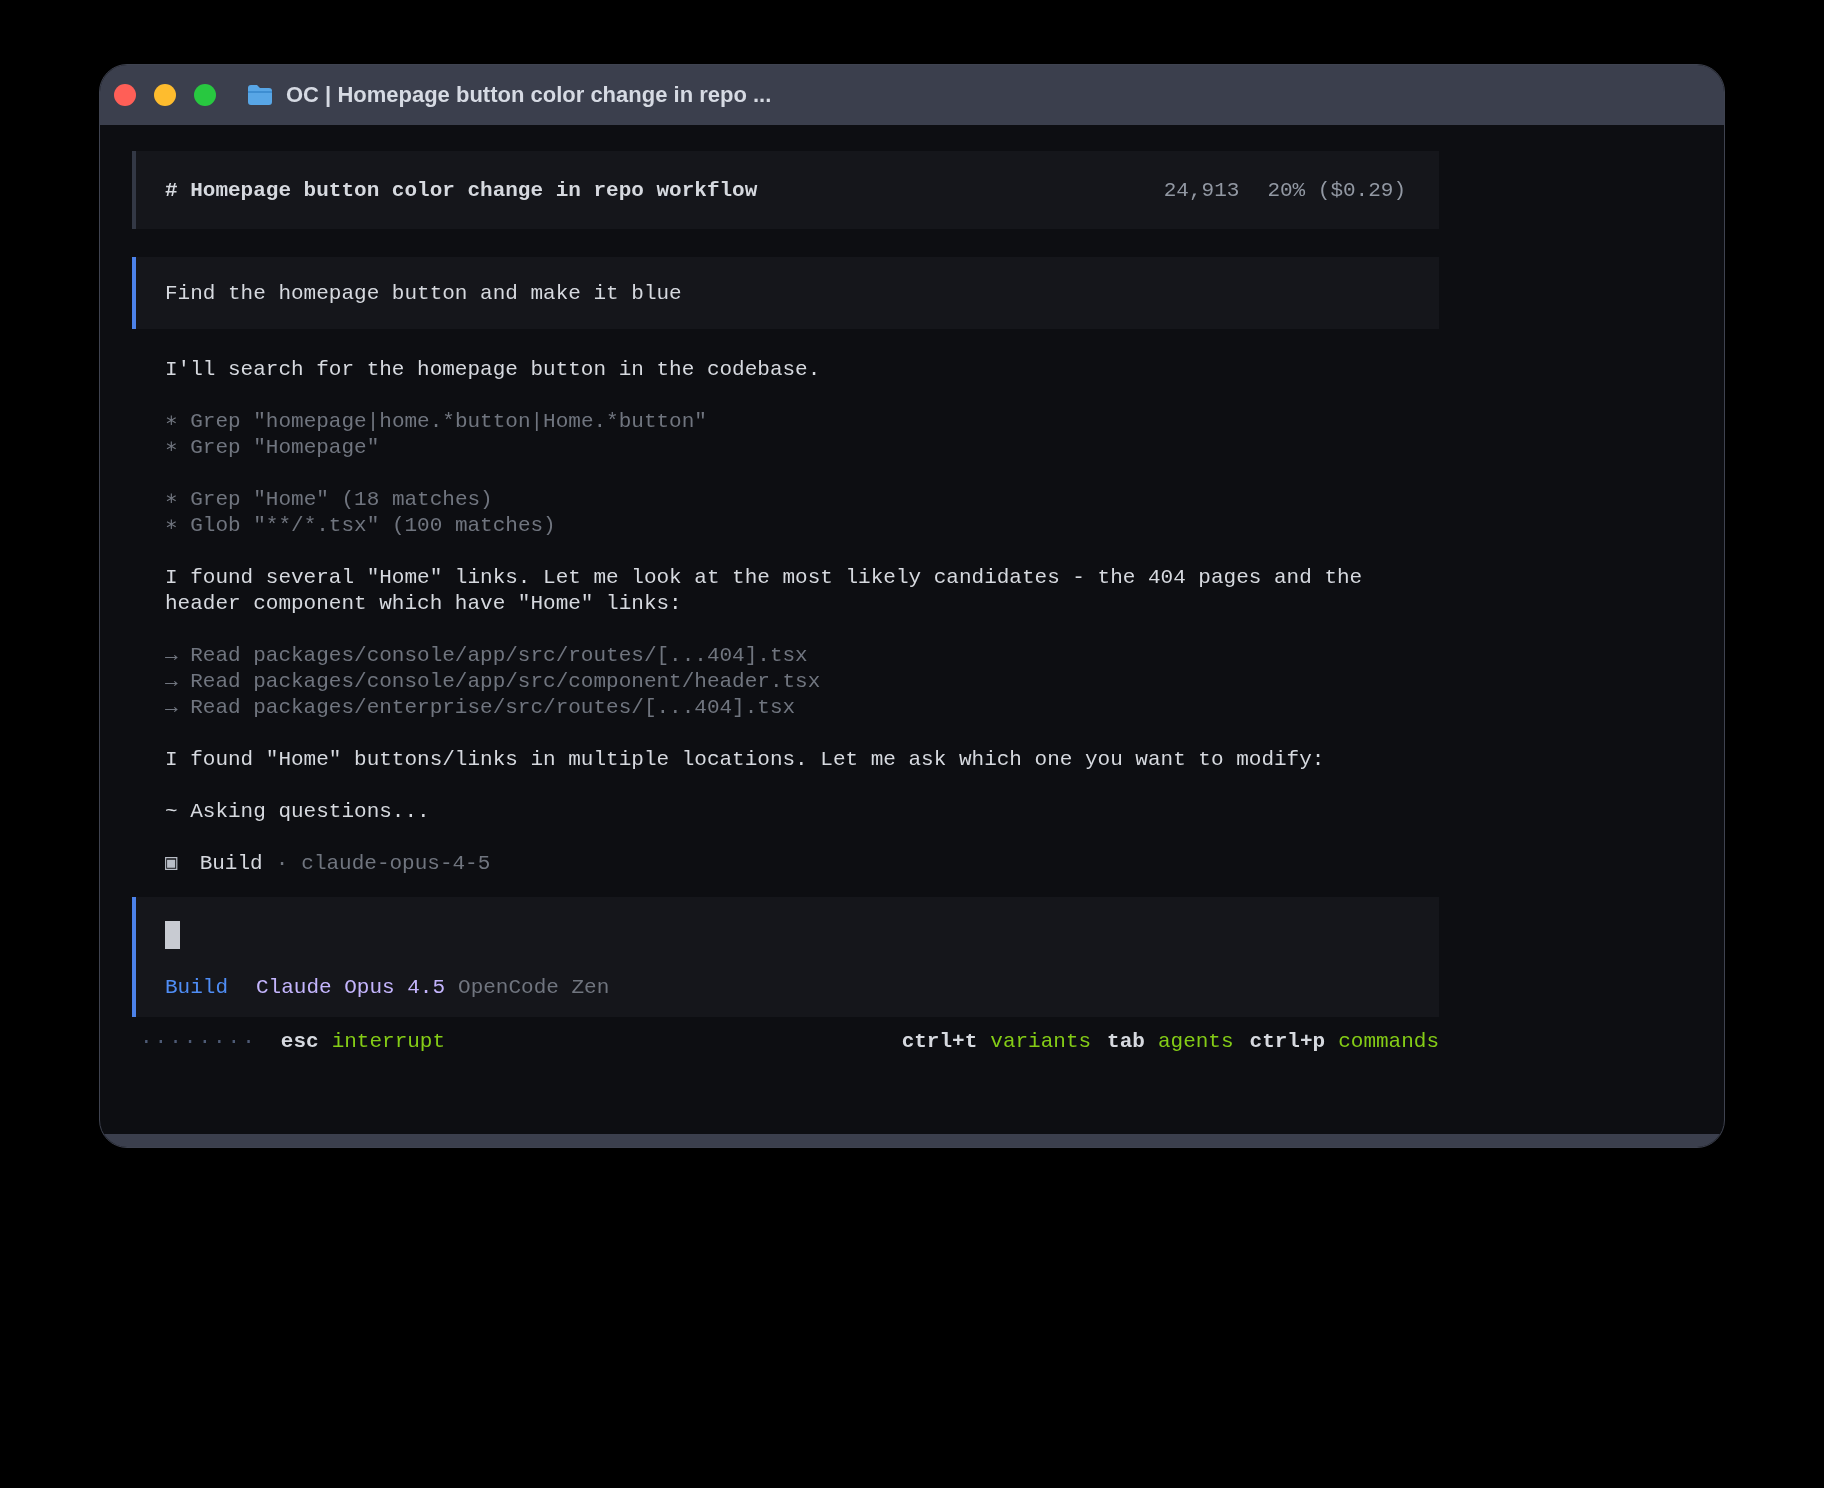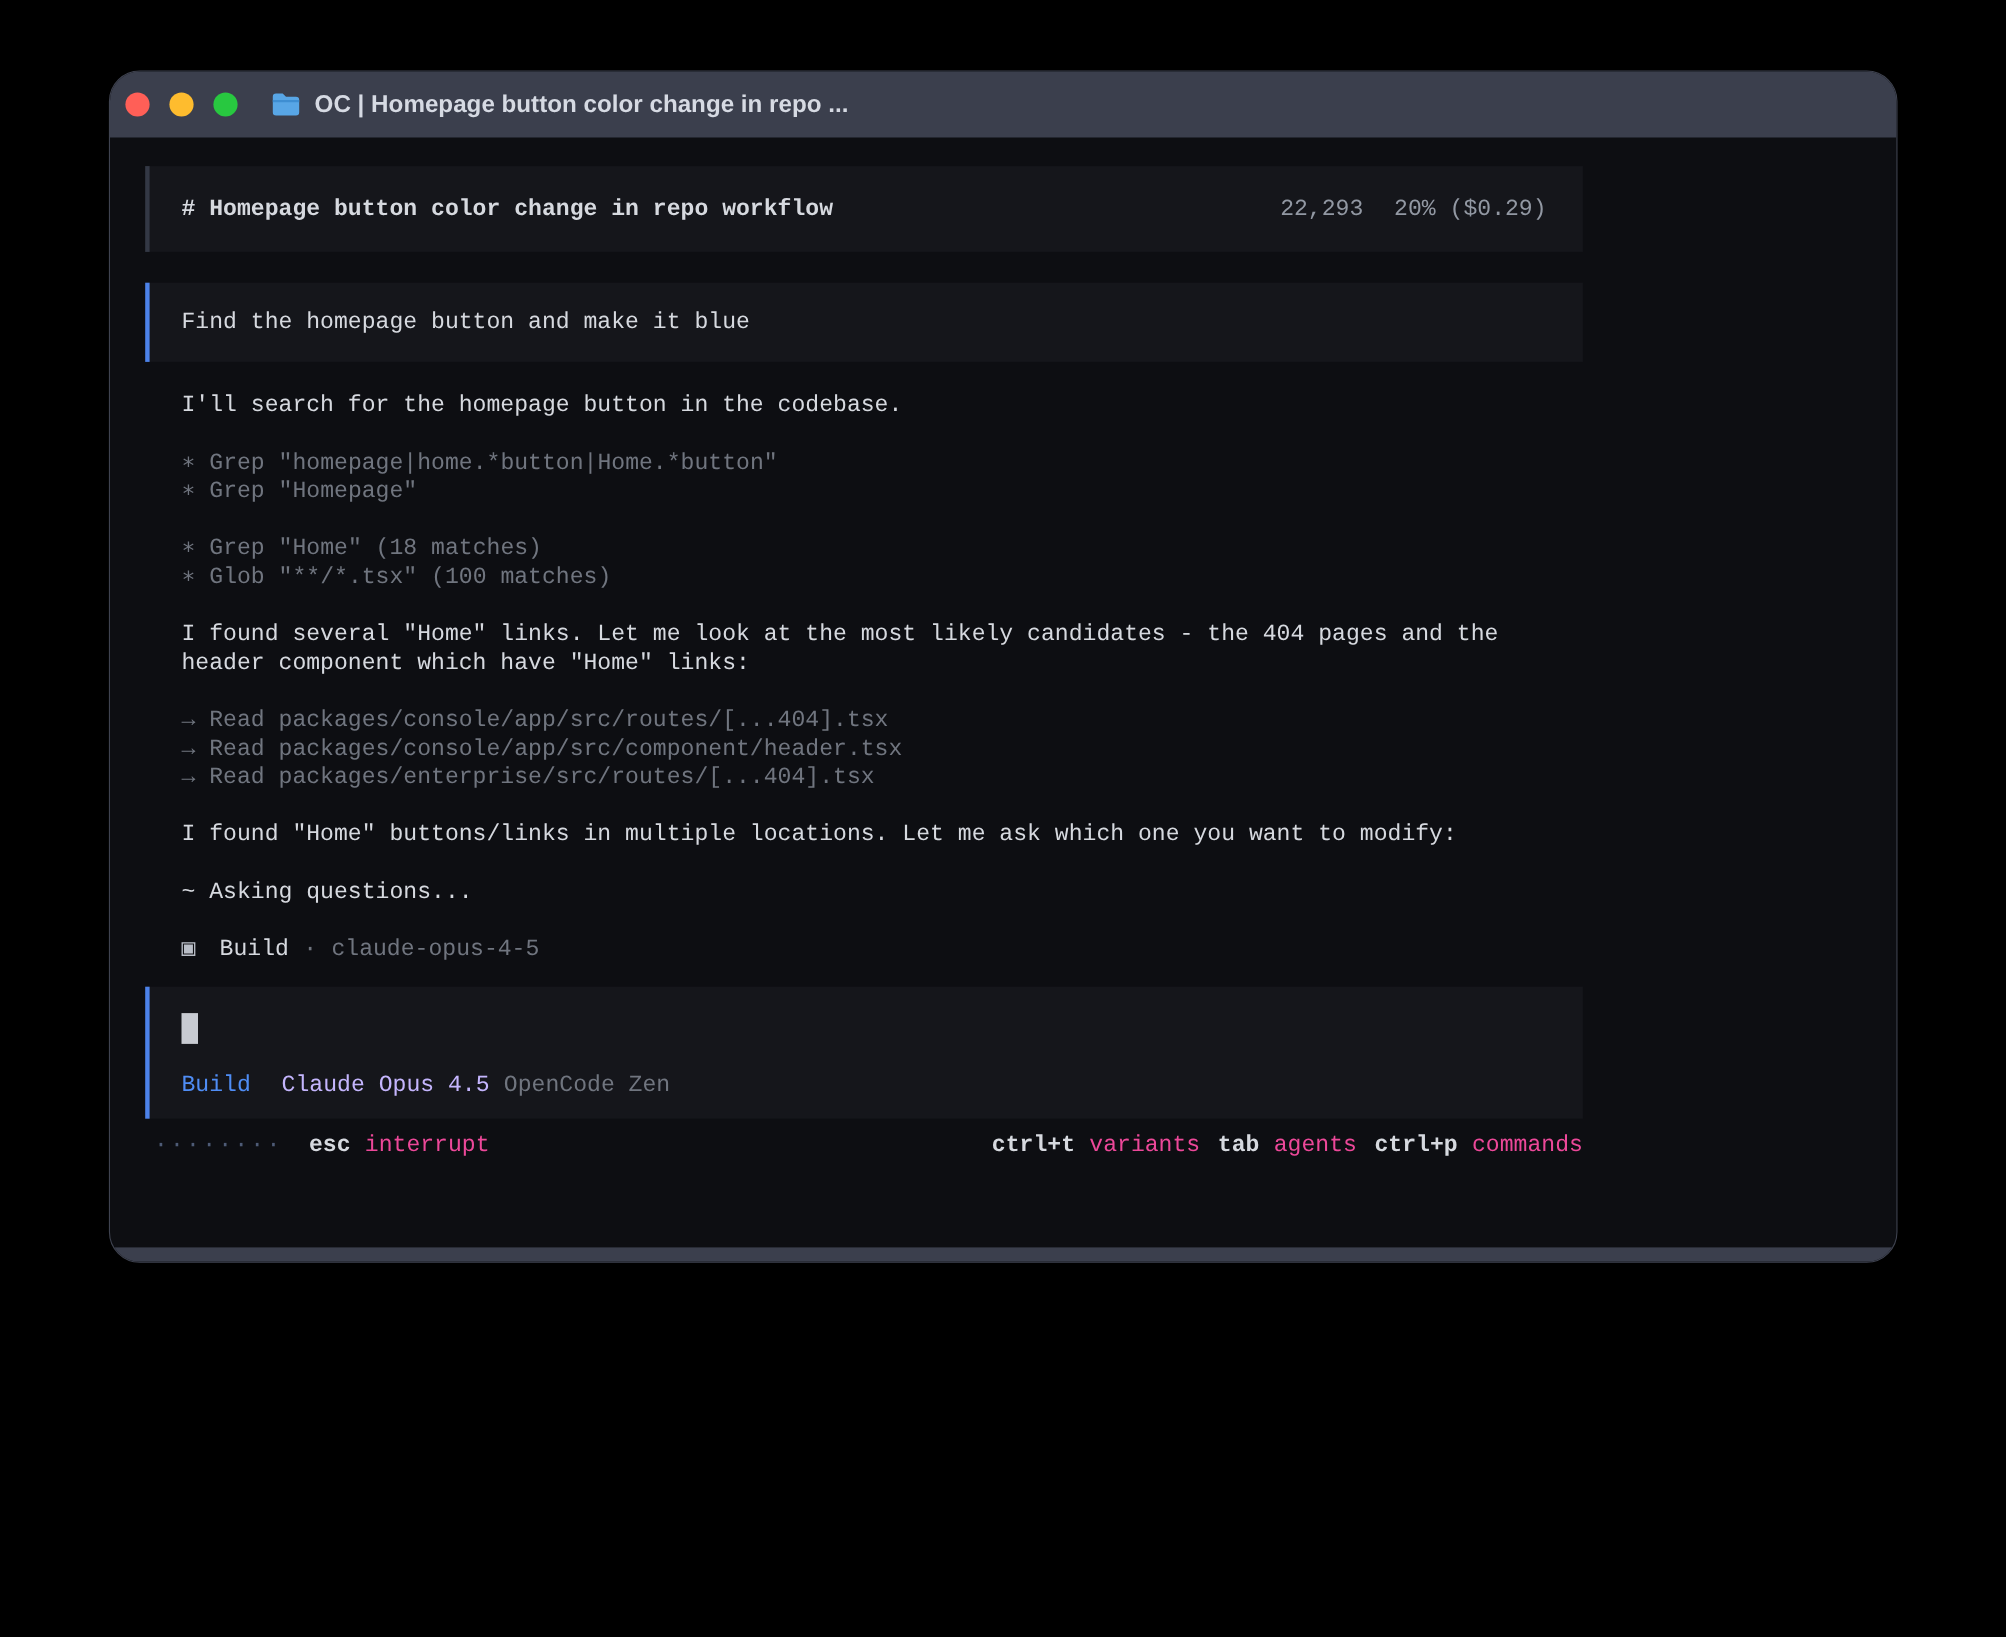--- a/index.html
+++ b/index.html
@@ -46,21 +46,21 @@
   .mode     { color:#4f8df5; margin-right:28px; }
   .model    { color:#c4b5fd; margin-right:13px; }
   .provider { color:#70757f; }
 
   .statusbar { margin-top:12px; display:flex; justify-content:space-between; align-items:center; padding-left:8px; line-height:26px; }
   .status-left, .status-right { display:flex; align-items:center; }
   .status-right { gap:16px; }
   .spinner { color:#4e5b76; letter-spacing:2px; margin-right:24px; }
   .hint { display:inline-flex; gap:13px; }
   .hint .key { color:#d6d9df; font-weight:700; }
-  .hint .lbl { color:#ec4899; }
+  .hint .lbl { color:#84cc16; }
 
   .window-bottom { position:absolute; left:0; right:0; bottom:0; height:13px; background:#3b3f4d; }
 </style>
 </head>
 <body>
 
 <div class="desktop">
   <div class="window">
 
     <div class="titlebar">
@@ -78,21 +78,21 @@
         </span>
         <span class="window-title">OC | Homepage button color change in repo ...</span>
       </div>
     </div>
 
     <div class="content">
 
       <div class="session-header col">
         <span class="session-title"># Homepage button color change in repo workflow</span>
         <span class="session-stats">
-          <span>22,293</span>
+          <span>24,913</span>
           <span>20% ($0.29)</span>
         </span>
       </div>
 
       <div class="user-message col">
         <span>Find the homepage button and make it blue</span>
       </div>
 
       <div class="transcript col">
         <p class="txt">I'll search for the homepage button in the codebase.</p>

